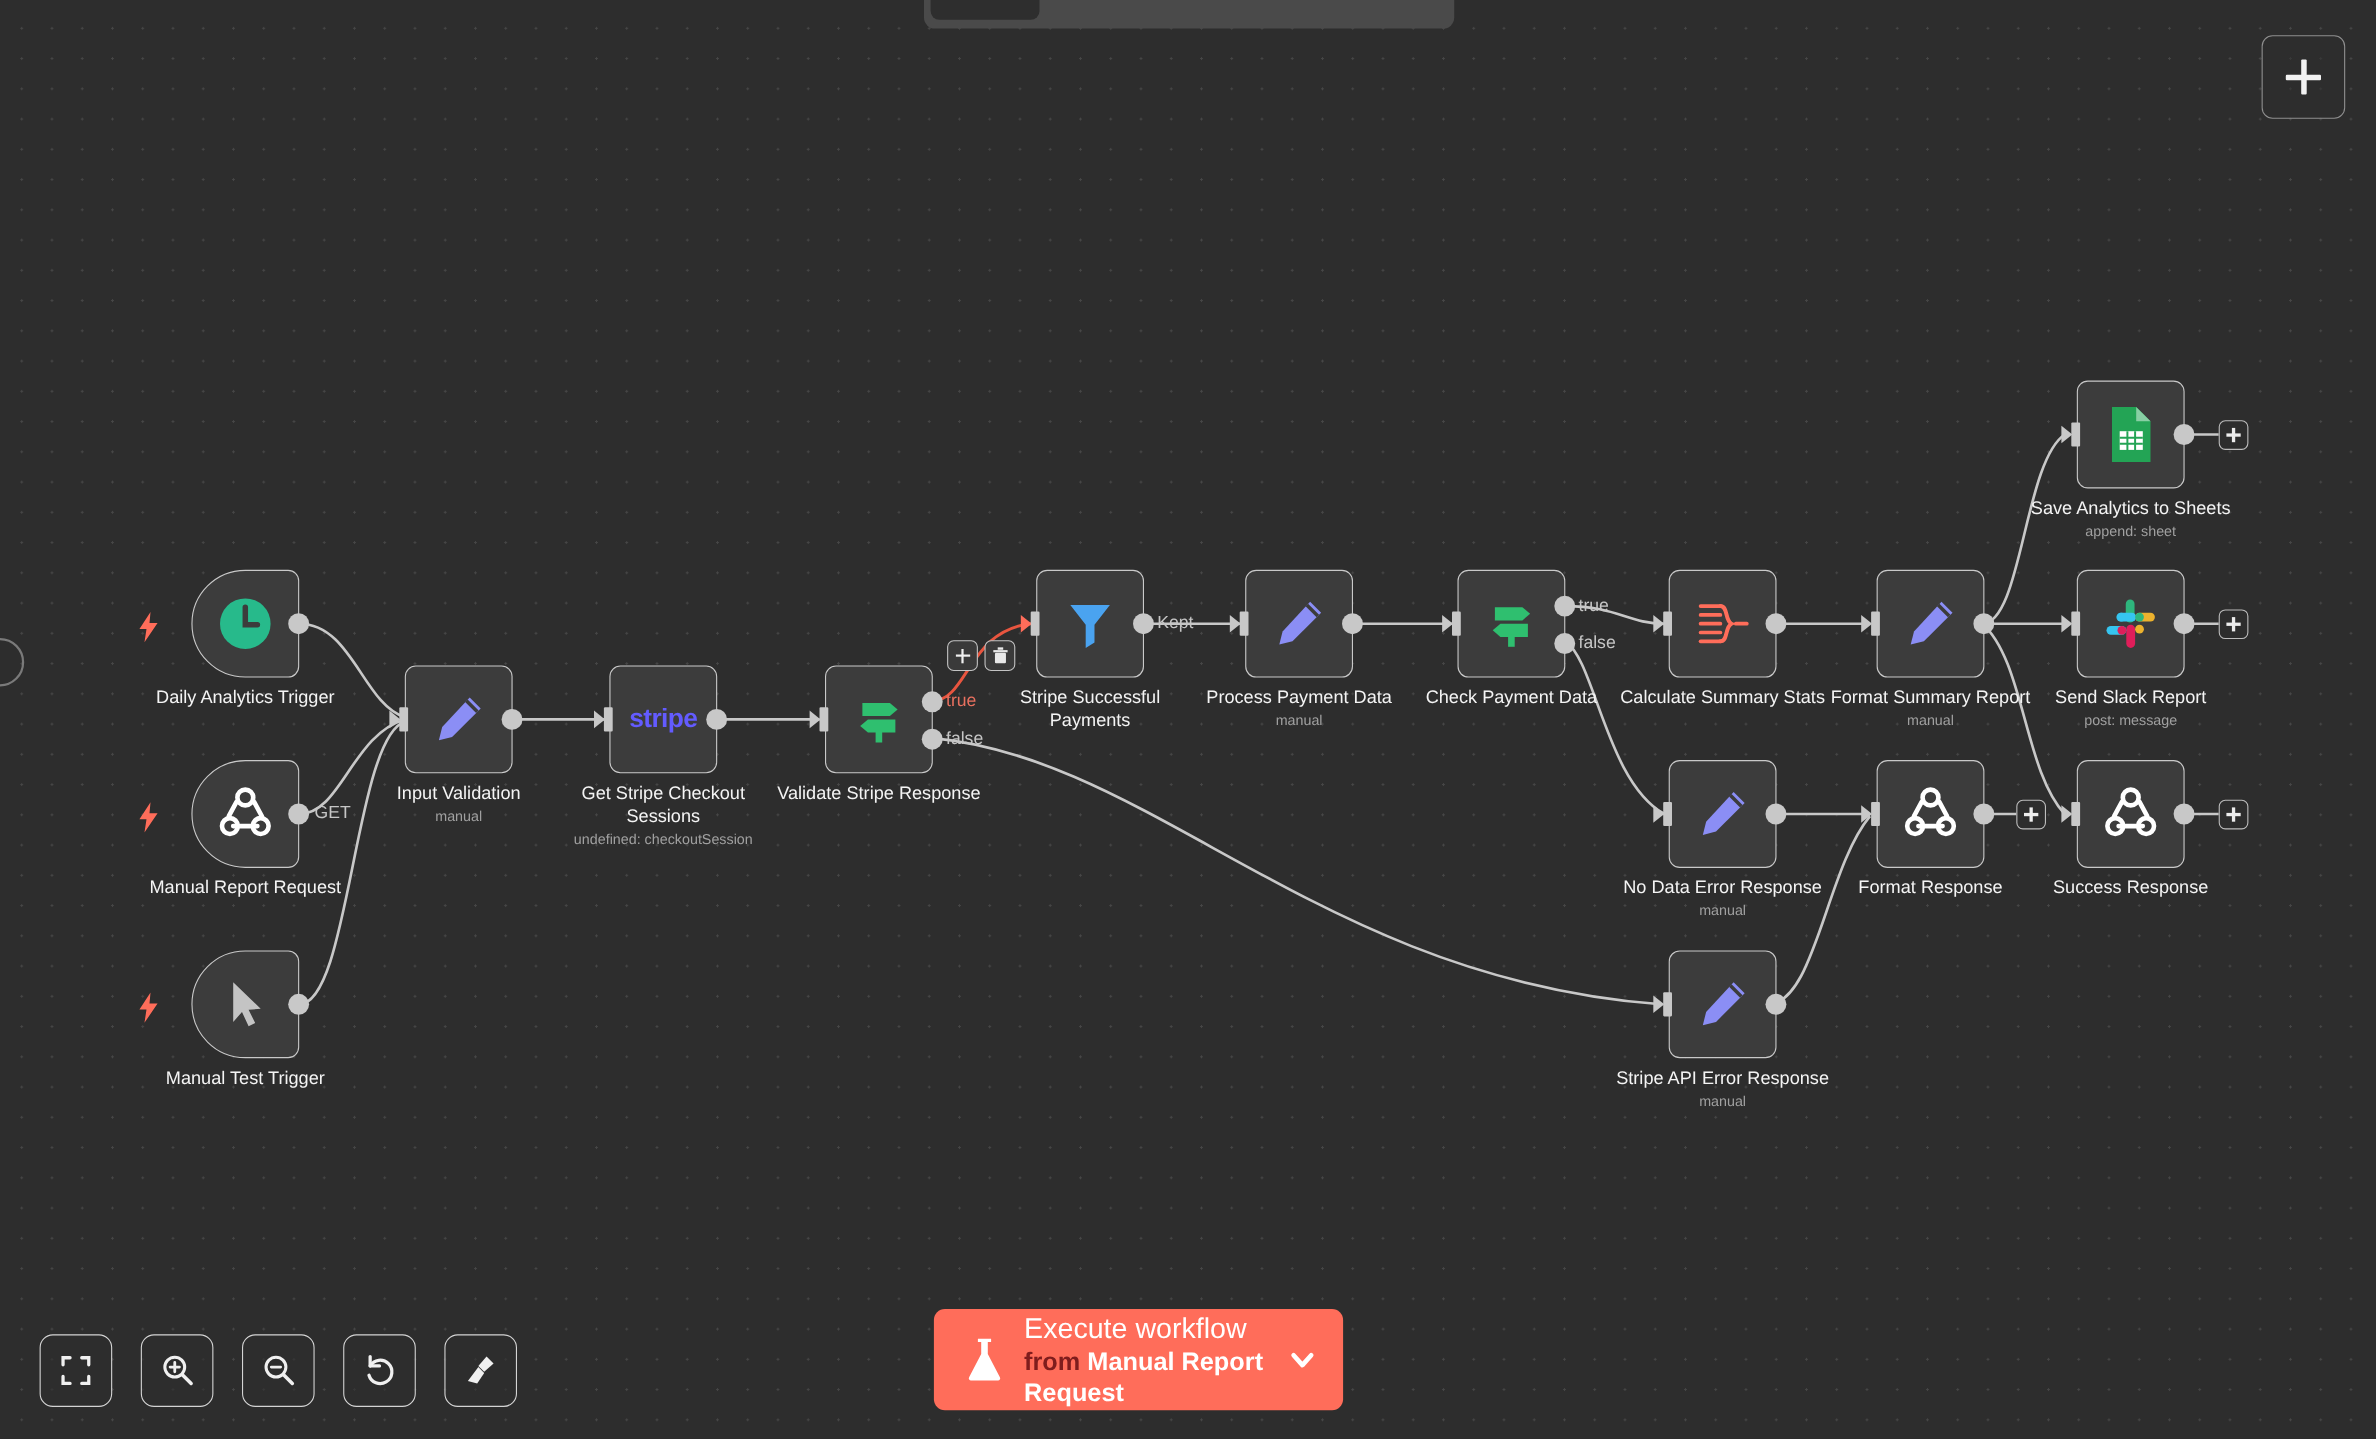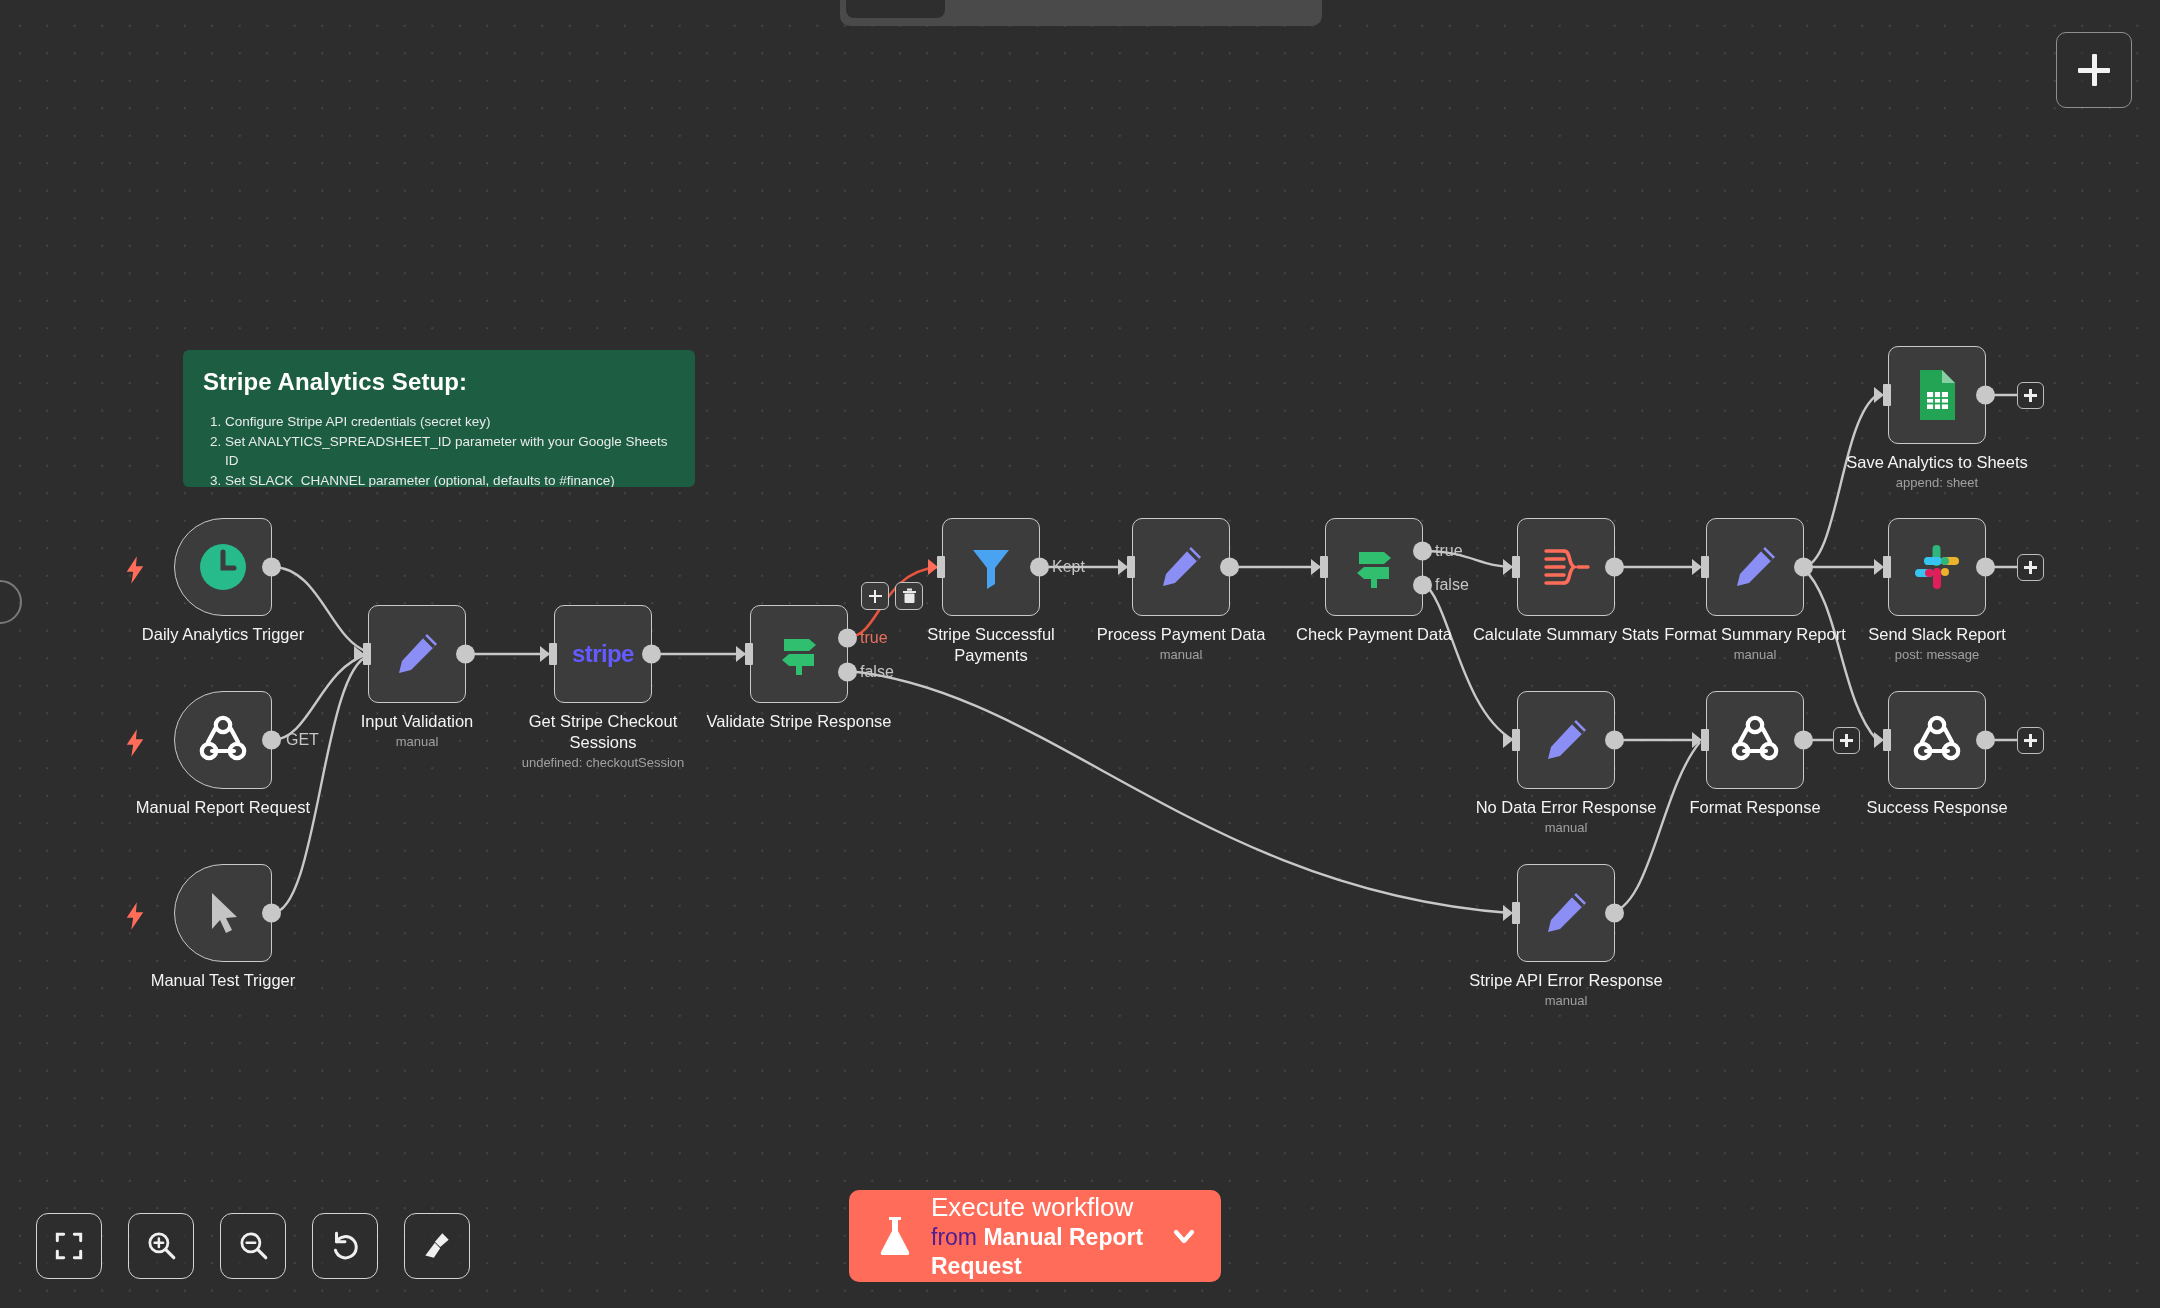--- a/index.html
+++ b/index.html
@@ -173,21 +173,21 @@
     width: 372px; height: 92px;
     background: #ff6d5a; border-radius: 10px;
     display: flex; align-items: center; z-index: 40;
     padding: 0 22px 0 26px;
   }
   .exec-btn .flask { width: 40px; height: 44px; flex: 0 0 40px; }
   .exec-btn .labels { margin-left: 16px; flex: 1 1 auto; }
   .exec-btn .l1 { font-size: 26px; font-weight: 400; color: #ffffff; line-height: 31px; }
   .exec-btn .l2 { font-size: 23px; color: #ffffff; line-height: 29px; }
   .exec-btn .l2 b { font-weight: 700; }
-  .exec-btn .l2 .soft { color: #4c1d95; font-weight: 400; }
+  .exec-btn .l2 .soft { color: #7f1d1d; font-weight: 700; }
   .exec-btn .chev { width: 30px; height: 30px; flex: 0 0 30px; }
 
   svg.wires { position: absolute; inset: 0; width: 2160px; height: 1308px; z-index: 10; pointer-events: none; }
 </style>
 </head>
 <body>
 
 <div id="root">
 
   <div class="canvas-bg"></div>
@@ -249,29 +249,20 @@
     <div class="tab">Evaluations</div>
   </div>
 
   <div class="add-node-btn">
     <span class="plus-h"></span>
     <span class="plus-v"></span>
   </div>
 
   <div class="edge-circle"></div>
 
-  <div class="sticky sticky-green">
-    <h3>Stripe Analytics Setup:</h3>
-    <ol>
-      <li>Configure Stripe API credentials (secret key)</li>
-      <li>Set ANALYTICS_SPREADSHEET_ID parameter with your Google Sheets ID</li>
-      <li>Set SLACK_CHANNEL parameter (optional, defaults to #finance)</li>
-
-    </ol>
-  </div>
 
 
   <div class="node trigger" style="left:174px; top:518px;">
     <div class="bolt">
       <svg viewBox="0 0 24 30">
           <path d="M14 0 L3 17 H10 L8 30 L21 11 H13 Z" fill="#ff6d5a"></path>
         </svg>
     </div>
     <div class="box">
       <svg width="52" height="52" viewBox="0 0 52 52">

